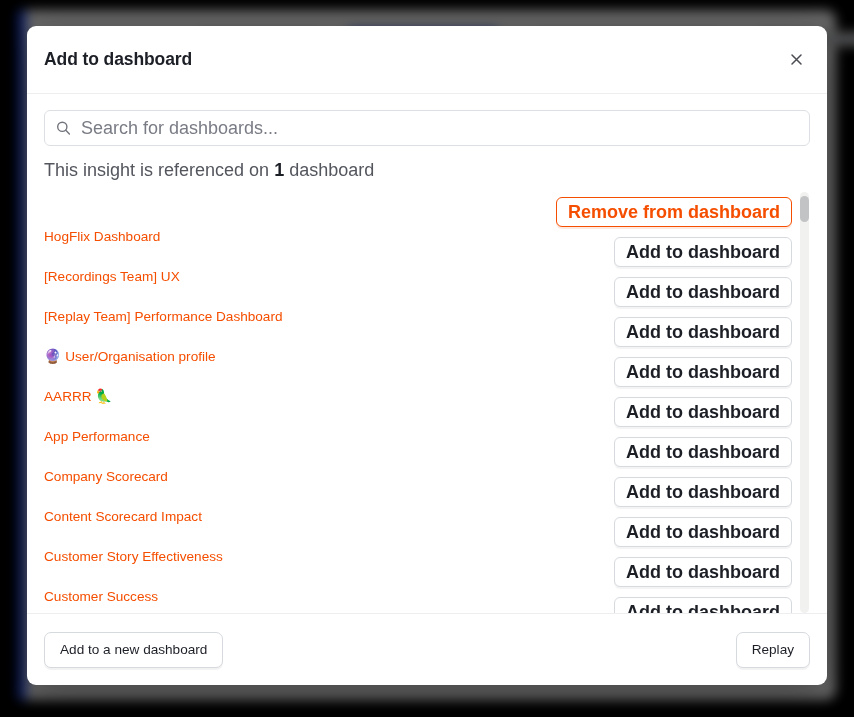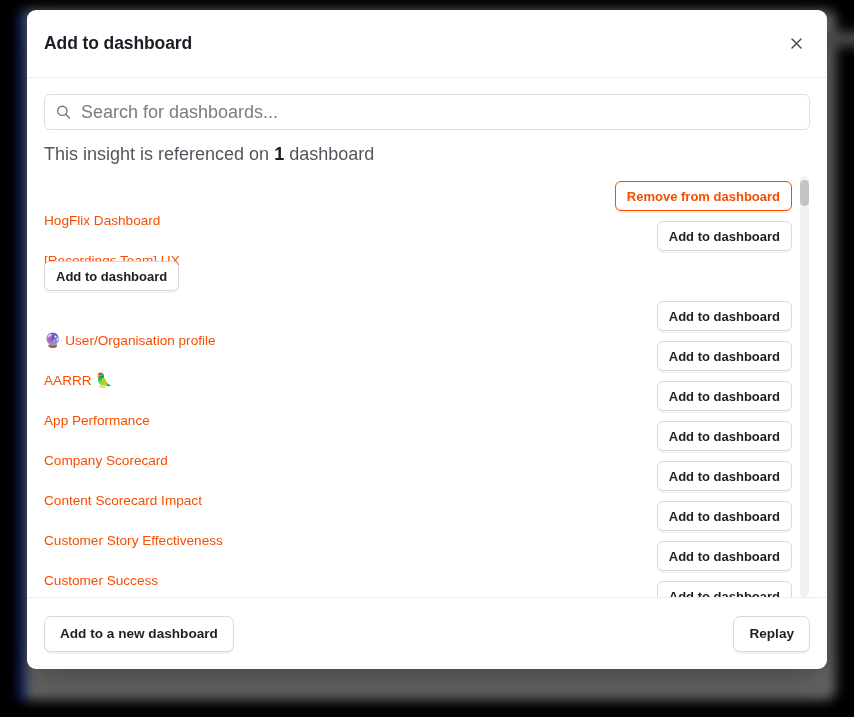--- a/index.html
+++ b/index.html
@@ -44,21 +44,21 @@
   .overlay {
     position: absolute;
     inset: 0;
     background: rgba(0,0,0,0.55);
   }
 
   
   .modal {
     position: absolute;
     left: 27px;
-    top: 10px;
+    top: 26px;
     width: 800px;
     height: 659px;
     background: #ffffff;
     border-radius: 9px;
     box-shadow: 0 10px 40px rgba(0,0,0,0.35);
     display: flex;
     flex-direction: column;
     overflow: hidden;
   }
 
@@ -158,21 +158,21 @@
     font-size: 13.6px;
     color: #f54e00;
     white-space: nowrap;
     cursor: pointer;
     margin-top: 48px;
   }
   .row-emoji { font-size: 14px; }
 
   .btn {
     font-family: "Liberation Sans", sans-serif;
-    font-size: 13px;
+    font-size: 18px;
     font-weight: 600;
     line-height: 1;
     border-radius: 6px;
     cursor: pointer;
     background: #ffffff;
     white-space: nowrap;
   }
   .btn-add {
     height: 30px;
     padding: 0 11px;
@@ -219,21 +219,21 @@
     justify-content: space-between;
     padding: 0 17px;
   }
   .btn-footer {
     height: 36px;
     padding: 0 15px;
     border: 1px solid #d6d9de;
     border-radius: 7px;
     color: #1d1f27;
     font-size: 13.6px;
-    font-weight: 700;
+    font-weight: 400;
     box-shadow: 0 2px 0 rgba(0,0,0,0.05);
   }
 </style>
 </head>
 <body>
 
 <div class="backdrop">
   <div class="backdrop-page">
     <div class="bp-bar grey" style="left:180px;top:22px;width:120px;height:14px;"></div>
     <div class="bp-bar" style="left:330px;top:20px;width:150px;height:18px;"></div>
@@ -276,20 +276,21 @@
       <div id="rows">
           <div class="row">
             <a class="row-label"><span>HogFlix Dashboard</span></a>
             <button class="btn btn-remove">Remove from dashboard</button>
           </div>
           <div class="row">
             <a class="row-label"><span>[Recordings Team] UX</span></a>
             <button class="btn btn-add">Add to dashboard</button>
           </div>
           <div class="row">
+            <a class="row-label"><span>[Replay Team] Performance Dashboard</span></a>
             <button class="btn btn-add">Add to dashboard</button>
           </div>
           <div class="row">
             <a class="row-label"><span class="row-emoji">🔮</span> <span>User/Organisation profile</span></a>
             <button class="btn btn-add">Add to dashboard</button>
           </div>
           <div class="row">
             <a class="row-label"><span>AARRR</span> <span class="row-emoji">🦜</span></a>
             <button class="btn btn-add">Add to dashboard</button>
           </div>

